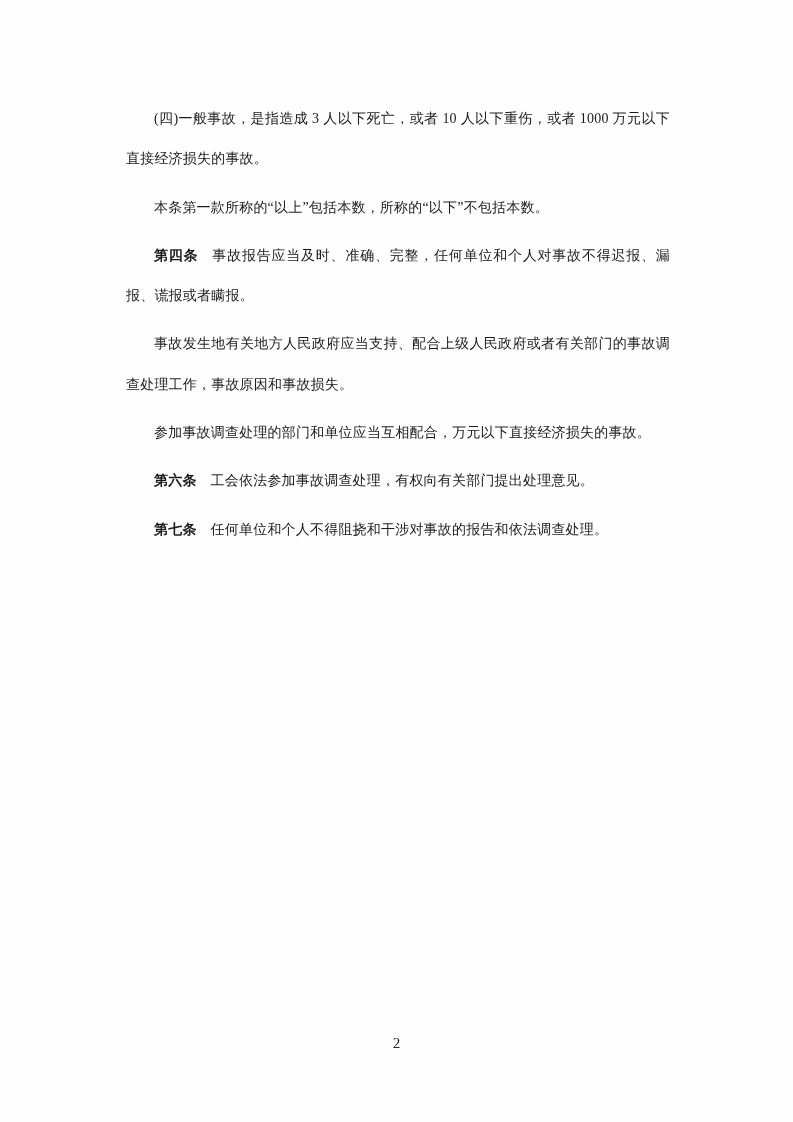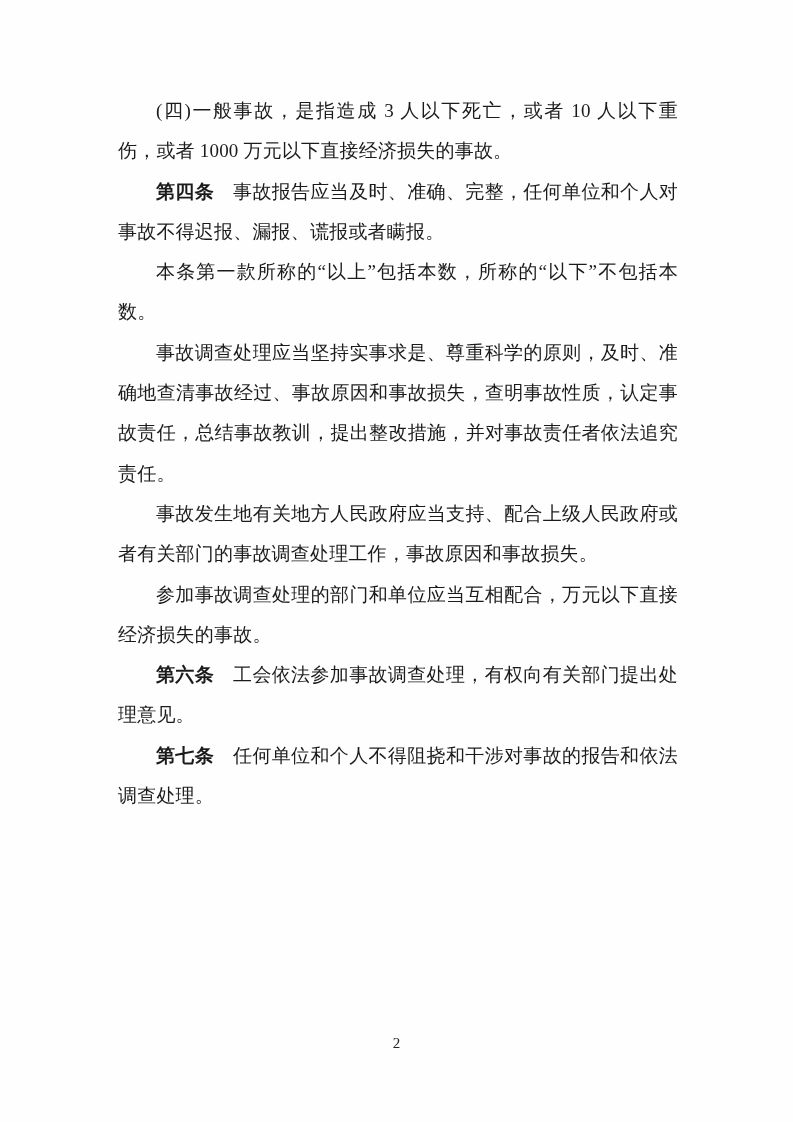--- a/index.html
+++ b/index.html
@@ -24,22 +24,22 @@
   }
   .text-block {
     position: absolute;
     left: 118px;
     top: 0;
     width: 560px;
     padding-top: 91px;
     color: #1b1b1b;
   }
   .para {
-    margin: 0;
-    font-size: 19px;
+    margin: 8px;
+    font-size: 14px;
     line-height: 40.3px;
     text-align: justify;
     text-justify: inter-character;
     text-indent: 2em;
     letter-spacing: 0.2px;
     font-family: Liberation Serif, serif;
   }
   .art {
     font-weight: 700;
     margin-right: 1em;
@@ -57,25 +57,24 @@
 </style>
 </head>
 <body>
 
 <div class="page">
   <div class="text-block">
 
     <p class="para"><span>(四)一般事故，是指造成 3 人以下死亡，或者 10 人以下重伤，或者 1000 万元以下直接经济损失的事故。</span></p>
 
 
+    <p class="para"><span>本条第一款所称的“以上”包括本数，所称的“以下”不包括本数。</span></p>
+
     <p class="para"><b class="art">第四条</b><span>事故报告应当及时、准确、完整，任何单位和个人对事故不得迟报、漏报、谎报或者瞒报。</span></p>
 
-    <p class="para"><span>本条第一款所称的“以上”包括本数，所称的“以下”不包括本数。</span></p>
-
-    <p class="para"><span>事故调查处理应当坚持实事求是、尊重科学的原则，及时、准确地查清事故经过、事故原因和事故损失，查明事故性质，认定事故责任，总结事故教训，提出整改措施，并对事故责任者依法追究责任。</span></p>
 
 
     <p class="para"><span>事故发生地有关地方人民政府应当支持、配合上级人民政府或者有关部门的事故调查处理工作，事故原因和事故损失。</span></p>
 
     <p class="para"><span>参加事故调查处理的部门和单位应当互相配合，万元以下直接经济损失的事故。</span></p>
 
     <p class="para"><b class="art">第六条</b><span>工会依法参加事故调查处理，有权向有关部门提出处理意见。</span></p>
 
     <p class="para"><b class="art">第七条</b><span>任何单位和个人不得阻挠和干涉对事故的报告和依法调查处理。</span></p>
 

